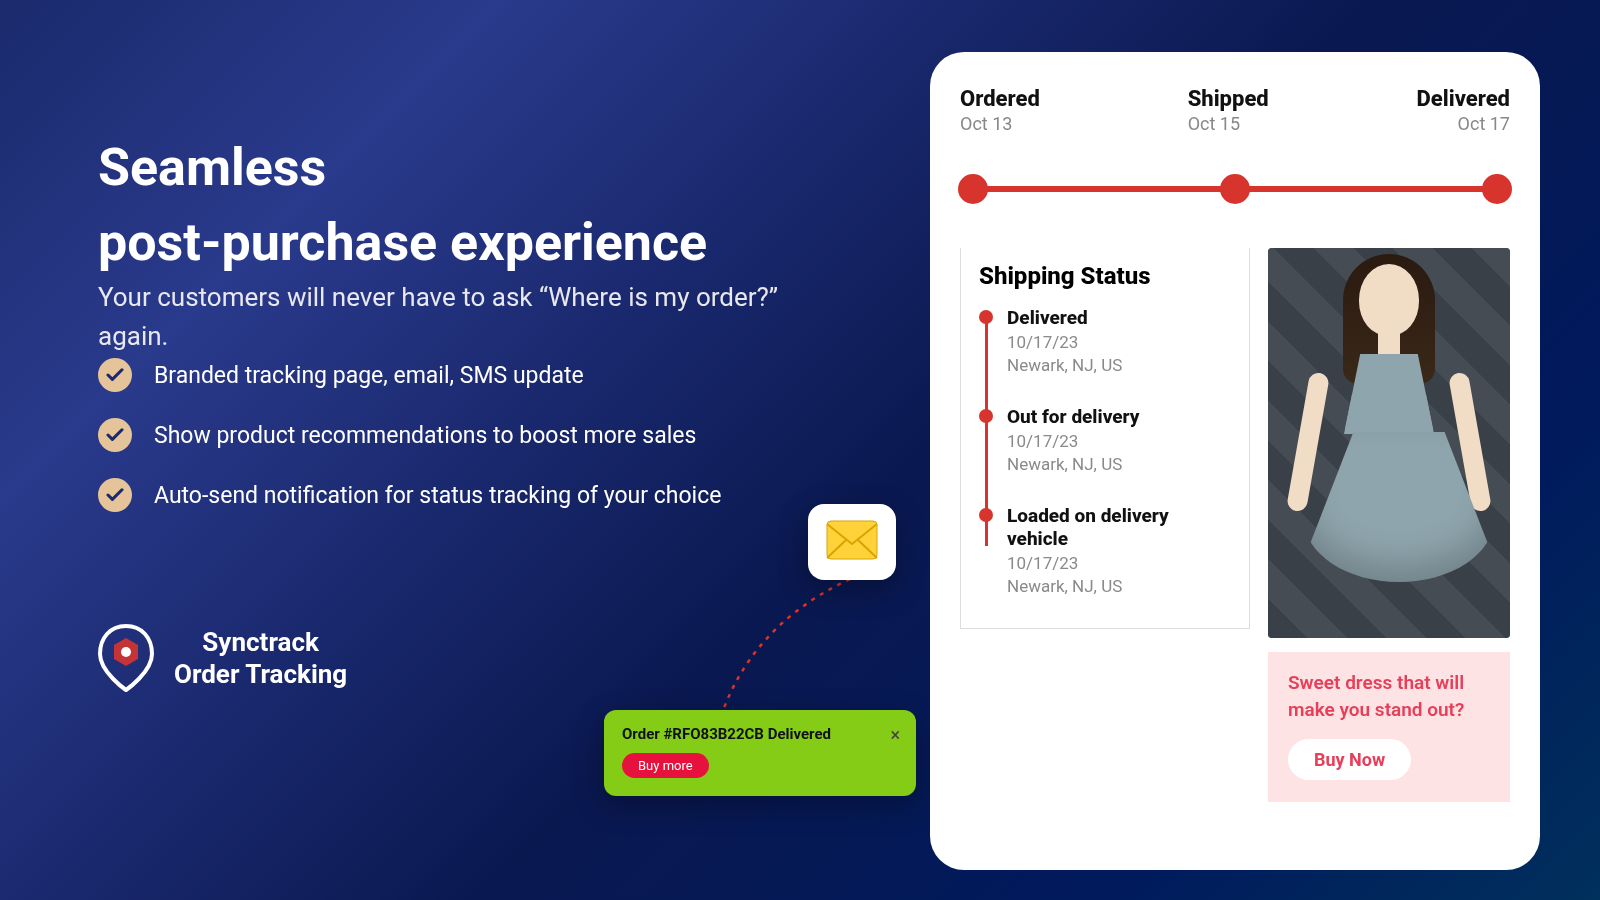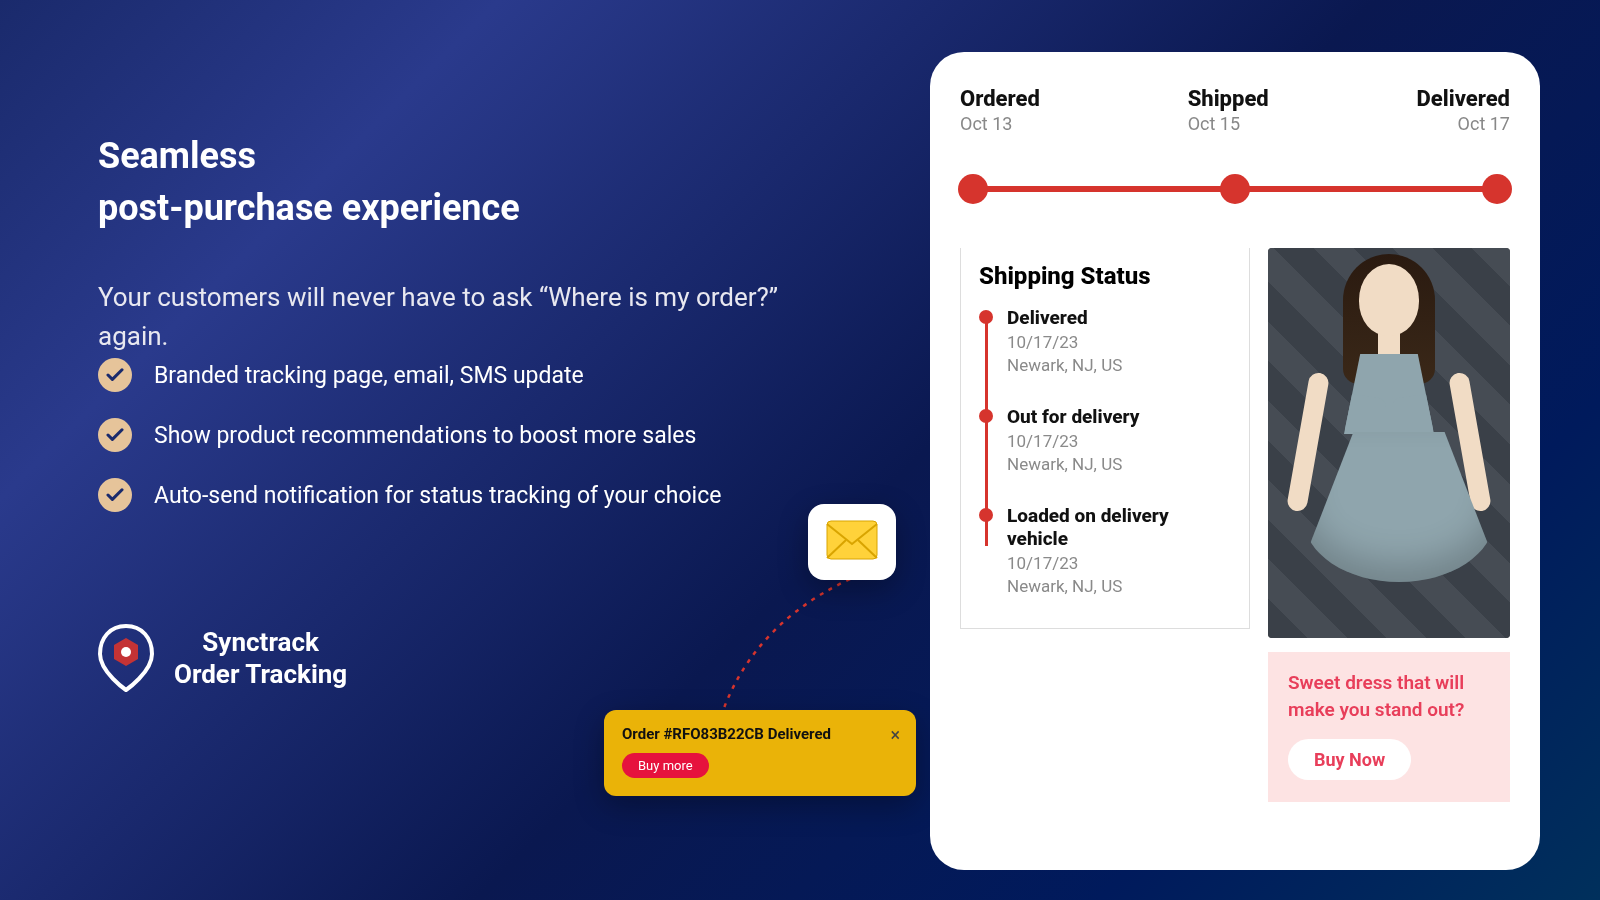--- a/index.html
+++ b/index.html
@@ -9,21 +9,21 @@
   background: linear-gradient(135deg, #1a2a6c 0%, #2a3a8c 20%, #0a1850 55%, #001a5c 80%, #00305c 100%);
   font-family: -apple-system, BlinkMacSystemFont, 'Segoe UI', Roboto, sans-serif;
   overflow: hidden;
   position: relative;
 }
 .headline {
   position: absolute;
   left: 98px;
   top: 130px;
   color: #fff;
-  font-size: 36px;
+  font-size: 52px;
   font-weight: 700;
   line-height: 1.45;
 }
 .subhead {
   position: absolute;
   left: 98px;
   top: 278px;
   color: #e8e8f0;
   font-size: 26px;
   line-height: 1.5;
@@ -90,21 +90,21 @@
   align-items: center;
   justify-content: center;
 }
 .email-badge svg { width: 52px; height: 40px; }
 .toast-card {
   position: absolute;
   left: 604px;
   top: 710px;
   width: 312px;
   height: 86px;
-  background: #eab308;
+  background: #84cc16;
   border-radius: 12px;
   box-shadow: 0 10px 30px rgba(0,0,0,0.3);
   padding: 14px 18px 12px 18px;
 }
 .toast-title {
   font-size: 15px;
   font-weight: 700;
   color: #111;
 }
 .toast-close {

